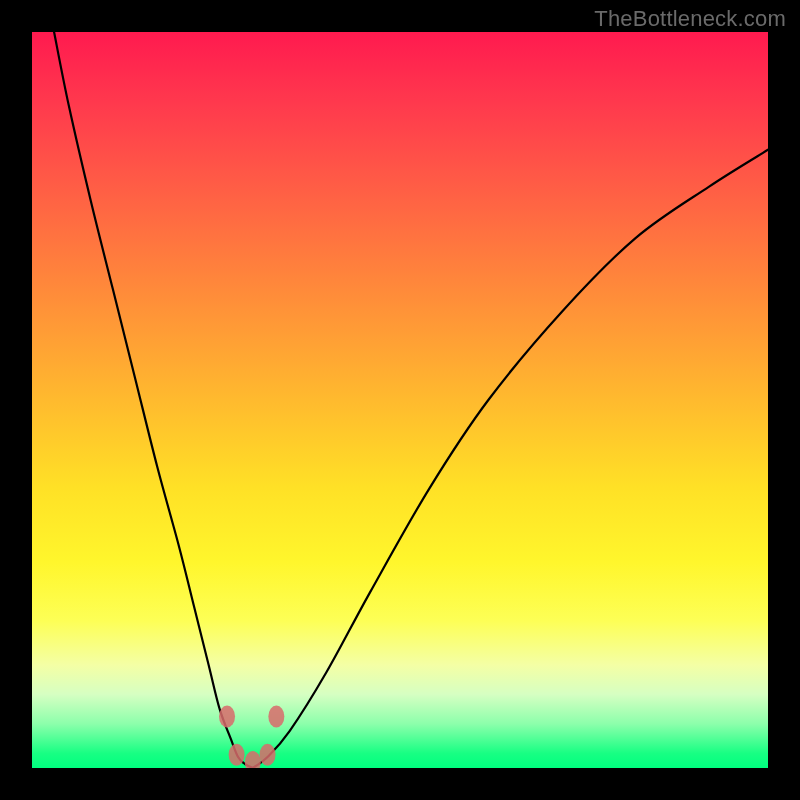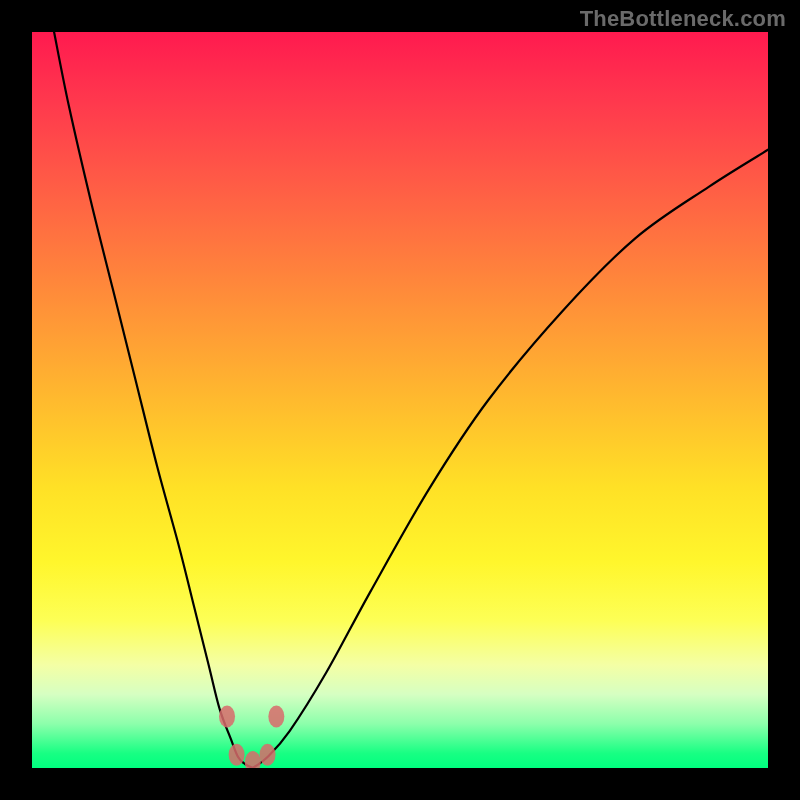--- a/index.html
+++ b/index.html
@@ -40,21 +40,21 @@
       #18ff83 98%,
       #00ff7f 100%
     );
   }
   .watermark {
     position: absolute;
     top: 6px;
     right: 14px;
     font-family: Arial, Helvetica, sans-serif;
     font-size: 22px;
-    font-weight: 700;
+    font-weight: 400;
     color: #6a6a6a;
     letter-spacing: 0.2px;
   }
   svg.curves {
     position: absolute;
     top: 0;
     left: 0;
     width: 736px;
     height: 736px;
   }

